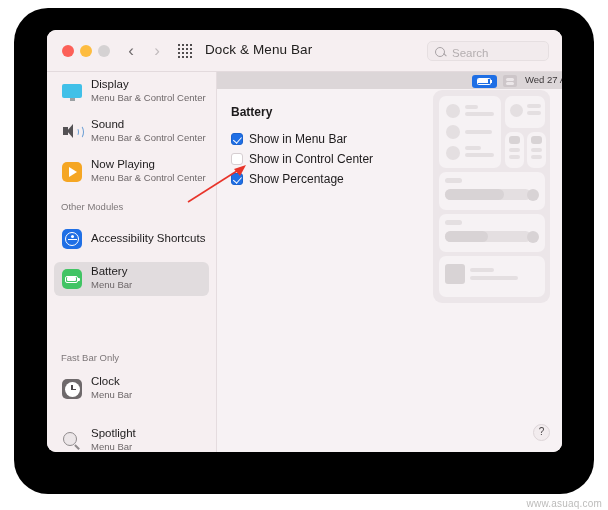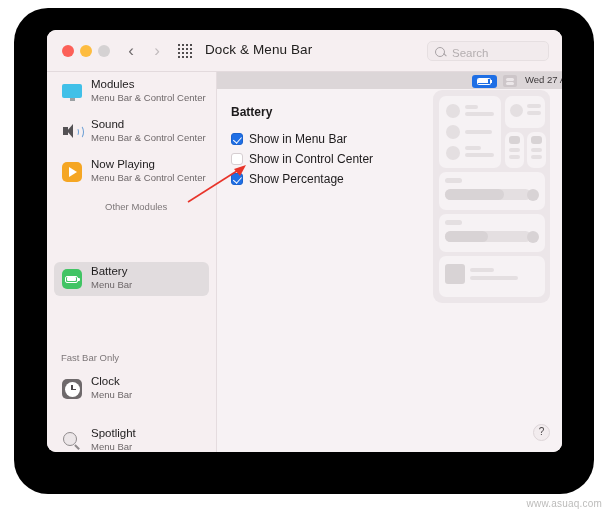--- a/index.html
+++ b/index.html
@@ -552,21 +552,21 @@
       <input id="search-input" type="text" placeholder="Search" style="">
     </div>
   </div>
 
   <div id="sidebar">
 
     <div class="side-item two-line" style="top:3px;">
       <div class="si-icon">
         <div class="ico-display"></div>
       </div>
-      <div class="si-label">Modules</div>
+      <div class="si-label">Display</div>
       <div class="si-sub">Menu Bar &amp; Control Center</div>
     </div>
 
     <div class="side-item two-line" style="top:43px;">
       <div class="si-icon">
         <div class="ico-sound-body"></div>
         <div class="ico-sound-cone"></div>
         <div class="ico-sound-wave isw1"></div>
         <div class="ico-sound-wave isw2"></div>
       </div>
@@ -576,22 +576,31 @@
 
     <div class="side-item two-line" style="top:83px;">
       <div class="si-icon">
         <div class="ico-sq" style="background:#f5a623;"></div>
         <div class="ico-play-tri"></div>
       </div>
       <div class="si-label">Now Playing</div>
       <div class="si-sub">Menu Bar &amp; Control Center</div>
     </div>
 
-    <div class="section-head" style="top:129px;margin-left:44px;">Other Modules</div>
-
+    <div class="section-head" style="top:129px;">Other Modules</div>
+
+    <div class="side-item one-line" style="top:150px;">
+      <div class="si-icon">
+        <div class="ico-sq" style="background:#1f6fe5;"></div>
+        <div class="ico-access-ring"></div>
+        <div class="ico-access-dot"></div>
+        <div class="ico-access-arms"></div>
+      </div>
+      <div class="si-label">Accessibility Shortcuts</div>
+    </div>
 
     <div class="side-item two-line selected" style="top:190px;">
       <div class="si-icon">
         <div class="ico-sq" style="background:#41c464;"></div>
         <div class="ico-batt-outer"></div>
         <div class="ico-batt-fill"></div>
         <div class="ico-batt-tip"></div>
       </div>
       <div class="si-label">Battery</div>
       <div class="si-sub">Menu Bar</div>

